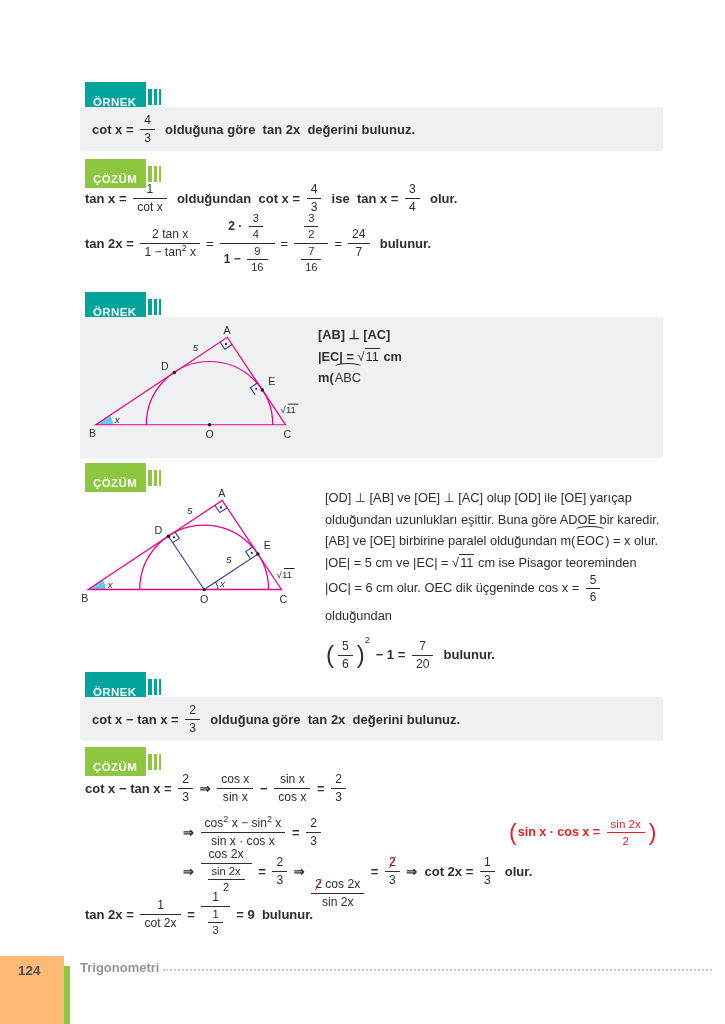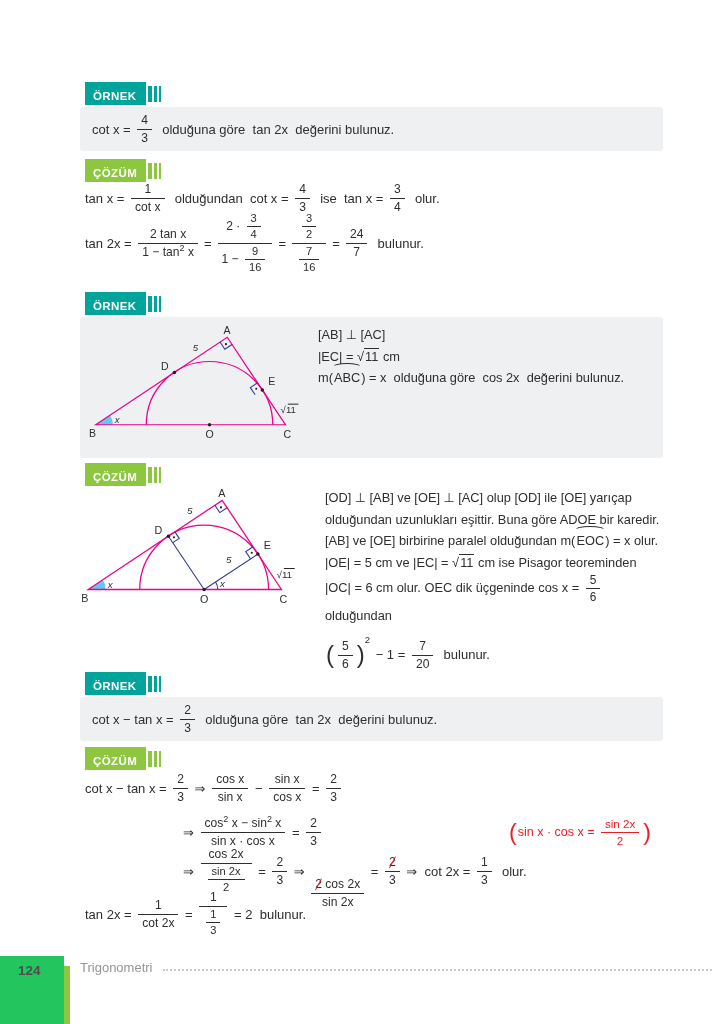--- a/index.html
+++ b/index.html
@@ -5,33 +5,33 @@
   :root{
     --teal:#00a49b; --lime:#8dc63f; --magenta:#ec008c; --blue:#2b3990;
     --red:#ed1c24; --text:#2e2e2e; --box:#eef0f1; --gray:#939598;
   }
   html,body{margin:0;padding:0;}
   body{background:#ffffff;font-family:"Liberation Sans",sans-serif;}
   .page{position:relative;width:725px;height:1024px;background:#fff;overflow:hidden;color:var(--text);}
 
   
   .badge{position:absolute;display:inline-flex;align-items:center;}
-  .badge .lbl{color:#fff;font-weight:bold;font-size:11.5px;letter-spacing:.4px;padding:8px 9px 3px 8px;}
+  .badge .lbl{color:#fff;font-weight:bold;font-size:11.5px;letter-spacing:.4px;padding:14px 9px 3px 8px;}
   .badge i{display:block;height:16px;margin-left:2px;}
   .badge i.w4{width:4px;} .badge i.w3{width:3px;} .badge i.w2{width:2px;}
   .badge.teal .lbl,.badge.teal i{background:var(--teal);}
   .badge.lime .lbl,.badge.lime i{background:var(--lime);}
 
   
   .pbox{position:absolute;background:var(--box);border-radius:3px;display:flex;align-items:center;padding:0 12px;box-sizing:border-box;font-size:13px;}
   .pbox2{align-items:flex-start;padding:7px 8px;}
 
   
   .mline{position:absolute;display:flex;align-items:center;font-size:13px;color:var(--text);}
-  .m{white-space:pre;}
+  .m{white-space:pre;font-weight:bold;}
   .grp{white-space:pre;}
   .grp span{white-space:pre;margin-top:44px;}
   .eq{margin:0 3px;white-space:pre;}
   .frac{display:inline-flex;flex-direction:column;align-items:stretch;text-align:center;margin:0 3px;font-size:.93em;line-height:1.2;vertical-align:middle;}
   .frac .num,.frac .den{display:flex;align-items:center;justify-content:center;padding:0 4px;white-space:pre;}
   .frac .num{border-bottom:1.2px solid currentColor;padding-bottom:1px;}
   .frac .den{padding-top:1px;}
   .frac .frac{font-size:.92em;}
   sup.sp{font-size:9px;line-height:0;vertical-align:super;}
   sup.spt{font-size:9.5px;line-height:1;align-self:flex-start;margin:1px 2px 0 -1px;}
@@ -61,23 +61,23 @@
   svg text{font-size:11px;fill:#2e2e2e;font-family:"Liberation Sans",sans-serif;}
   svg text.it{font-style:italic;font-size:10px;}
   svg text.sm{font-size:10px;}
   .mg{stroke:var(--magenta);stroke-width:1.3;fill:none;}
   .bl{stroke:var(--blue);stroke-width:1.1;fill:none;}
   .kd{fill:#231f20;}
   .kl{stroke:#231f20;stroke-width:1;fill:none;}
   .wedge{fill:#62c9ef;stroke:none;}
 
   
-  .pnbox{position:absolute;left:0;top:956px;width:64px;height:68px;background:#22c55e;box-sizing:border-box;padding:7px 0 16px 18px;font-size:13.5px;font-weight:bold;color:#4d4e50;}
+  .pnbox{position:absolute;left:0;top:956px;width:64px;height:68px;background:#fdba74;box-sizing:border-box;padding:7px 0 16px 18px;font-size:13.5px;font-weight:bold;color:#4d4e50;}
   .gbar{position:absolute;left:64px;top:966px;width:6px;height:58px;background:var(--lime);}
-  .flabel{position:absolute;left:80px;top:960px;font-size:13px;font-weight:normal;color:var(--gray);}
+  .flabel{position:absolute;left:80px;top:960px;font-size:13px;font-weight:bold;color:var(--gray);}
   .fdots{position:absolute;left:163px;top:969px;width:549px;border-top:2px dotted #c9cacc;}
 </style>
 </head>
 <body>
 
 <div class="page">
 
   <div class="badge teal" style="left:85px;top:82px">
     <span class="lbl">ÖRNEK</span>
     <i class="w4"></i>
@@ -179,21 +179,20 @@
           <span class="m">[AB] ⊥ [AC]</span>
         </div>
       <div class="tline">
         <span class="m">|EC| = </span>
           <span class="sqrt"><span>√</span><span class="rad">11</span></span>
           <span class="m"> cm</span>
       </div>
       <div class="tline">
         <span class="m">m(</span>
           <span class="arc">ABC</span>
-          <span class="m">) = x  olduğuna göre  cos 2x  değerini bulunuz.</span>
       </div>
     </div>
   </div>
 
   <div class="badge lime" style="left:85px;top:463px">
     <span class="lbl">ÇÖZÜM</span>
     <i class="w4"></i>
       <i class="w3"></i>
       <i class="w2"></i>
   </div>
@@ -356,21 +355,21 @@
     <span class="m">tan 2x = </span>
     <span class="frac">
         <span class="num">1</span>
         <span class="den">cot 2x</span>
       </span>
     <span class="m"> = </span>
     <span class="frac">
       <span class="num">1</span>
       <span class="den"><span class="frac"><span class="num">1</span><span class="den">3</span></span></span>
     </span>
-    <span class="m"> = 2  bulunur.</span>
+    <span class="m"> = 9  bulunur.</span>
   </div>
 
   <div class="pnbox"><span>124</span></div>
   <div class="gbar"></div>
   <div class="flabel">Trigonometri</div>
   <div class="fdots"></div>
 
 </div>
 
 </body></html>

